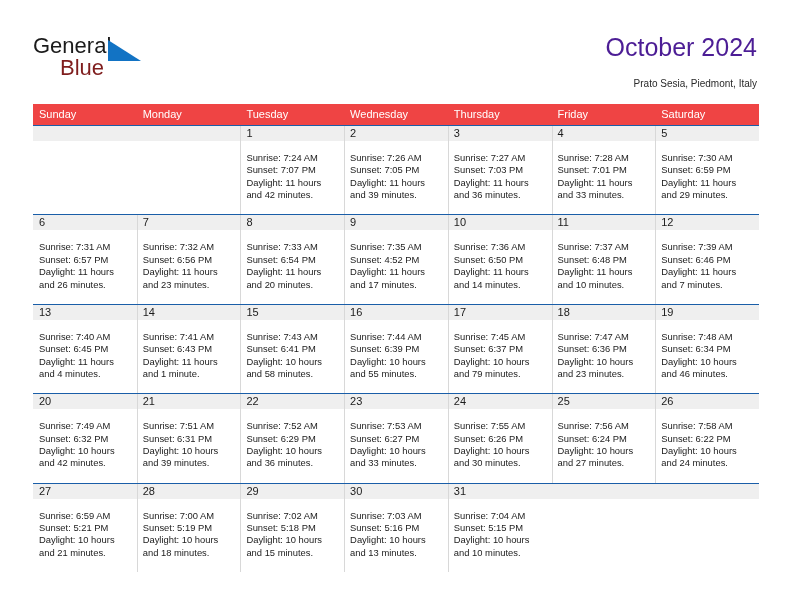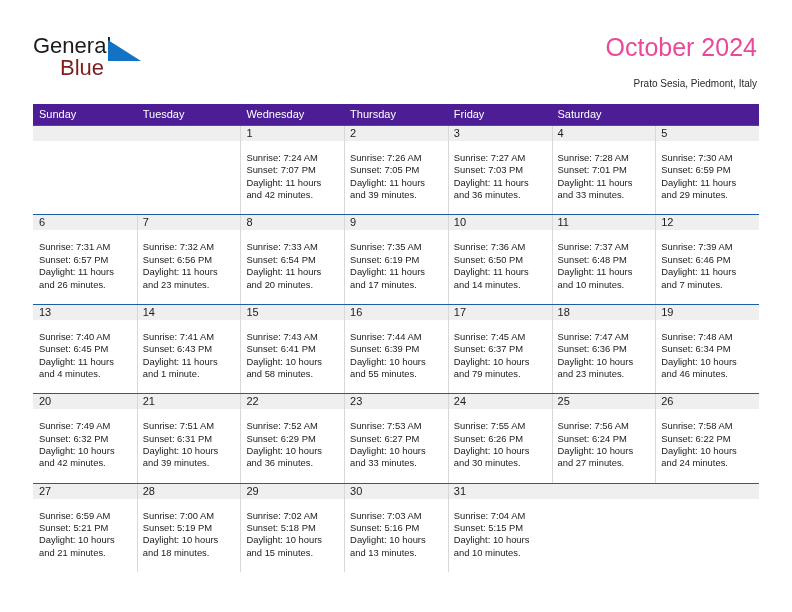--- a/index.html
+++ b/index.html
@@ -63,21 +63,21 @@
     height: 0;
     border-left: 33px solid #1273c4;
     border-top: 21px solid transparent;
   }
 
   .title {
     position: absolute;
     right: 35px;
     top: 33px;
     font-size: 25px;
-    color: #ec4899;
+    color: #4c1d95;
     text-align: right;
     white-space: nowrap;
     font-family: "Liberation Sans", sans-serif;
   }
   .subtitle {
     position: absolute;
     right: 35px;
     top: 78px;
     font-size: 10px;
     color: #2a2a2a;
@@ -90,21 +90,21 @@
   .cal {
     position: absolute;
     left: 33px;
     top: 104px;
     width: 726px;
   }
   .dow-row {
     display: flex;
     width: 726px;
     height: 21px;
-    background: #4c1d95;
+    background: #ef4444;
   }
   .dow {
     width: 103.71px;
     box-sizing: border-box;
     padding-left: 6px;
     color: #ffffff;
     font-size: 11px;
     line-height: 21px;
     font-family: "Liberation Sans", sans-serif;
     white-space: nowrap;
@@ -189,20 +189,21 @@
     </div>
 
     <div class="title">October 2024</div>
     <div class="subtitle">Prato Sesia, Piedmont, Italy</div>
   </div>
 
   <div class="cal">
 
     <div class="dow-row">
       <div class="dow">Sunday</div>
+      <div class="dow">Monday</div>
       <div class="dow">Tuesday</div>
       <div class="dow">Wednesday</div>
       <div class="dow">Thursday</div>
       <div class="dow">Friday</div>
       <div class="dow">Saturday</div>
     </div>
 
     <div class="week">
       <div class="week-band"></div>
       <div class="days">
@@ -299,21 +300,21 @@
             <div>Sunrise: 7:33 AM</div>
             <div>Sunset: 6:54 PM</div>
             <div>Daylight: 11 hours</div>
             <div>and 20 minutes.</div>
           </div>
         </div>
         <div class="day has-rule">
           <div class="daynum">9</div>
           <div class="lines">
             <div>Sunrise: 7:35 AM</div>
-            <div>Sunset: 6:19 PM</div>
+            <div>Sunset: 4:52 PM</div>
             <div>Daylight: 11 hours</div>
             <div>and 17 minutes.</div>
           </div>
         </div>
         <div class="day has-rule">
           <div class="daynum">10</div>
           <div class="lines">
             <div>Sunrise: 7:36 AM</div>
             <div>Sunset: 6:50 PM</div>
             <div>Daylight: 11 hours</div>

